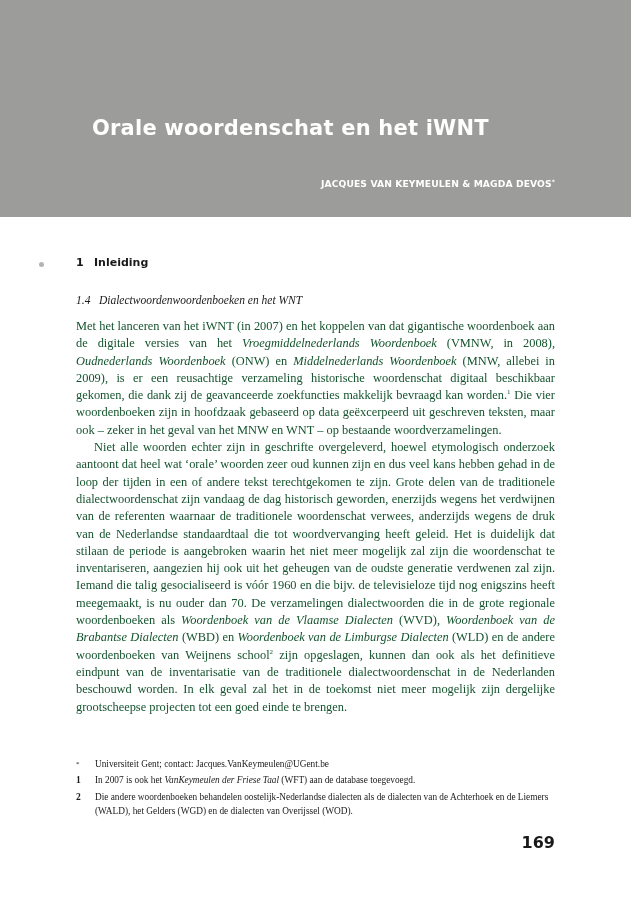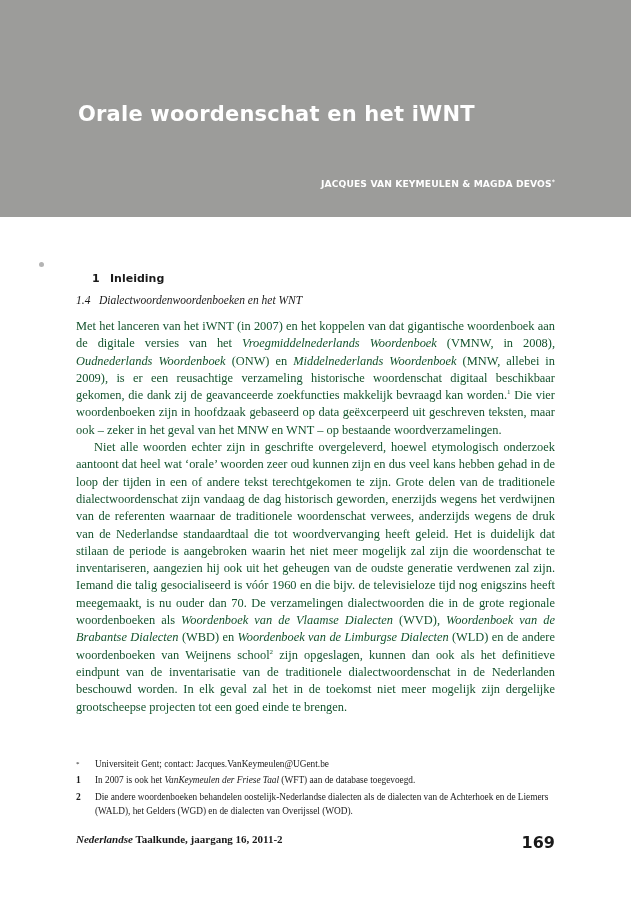--- a/index.html
+++ b/index.html
@@ -19,21 +19,21 @@
       position: absolute;
       left: 0; top: 0;
       width: 631px;
       height: 217px;
       background: #9c9c9a;
     }
     .article-title {
       position: absolute;
       left: 76px;
       top: 100px;
-      margin: 2px;
+      margin: 16px;
       font-family: "DejaVu Sans", "Liberation Sans", sans-serif;
       font-weight: bold;
       font-size: 21px;
       letter-spacing: 0.2px;
       color: #ffffff;
       white-space: nowrap;
     }
     .article-authors {
       position: absolute;
       right: 76px;
@@ -56,21 +56,21 @@
       top: 262px;
       width: 5px;
       height: 5px;
       border-radius: 50%;
       background: #b4b4b4;
     }
     .section-heading {
       position: absolute;
       left: 76px;
       top: 256px;
-      margin: 16px;
+      margin: 0;
       font-family: "DejaVu Sans", "Liberation Sans", sans-serif;
       font-weight: bold;
       font-size: 11px;
       white-space: nowrap;
       color: #1a1a1a;
     }
     .section-heading .num {
       display: inline-block;
       width: 18px;
     }
@@ -194,15 +194,14 @@
     <span class="fn-marker">1</span>
     <span class="fn-text"><span>In 2007 is ook het </span><em>VanKeymeulen der Friese Taal</em><span> (WFT) aan de database toegevoegd.</span></span>
   </div>
   <div class="fn">
     <span class="fn-marker">2</span>
     <span class="fn-text">Die andere woordenboeken behandelen oostelijk-Nederlandse dialecten als de dialecten van de Achterhoek en de Liemers (WALD), het Gelders (WGD) en de dialecten van Overijssel (WOD).</span>
   </div>
 </div>
 
 <div class="footer">
-  <span class="journal"><span class="it">Nederlandse</span><span> Taalkunde, jaargang 16, 2011-2</span></span>
   <span class="page-number">169</span>
 </div>
 
 </body></html>

